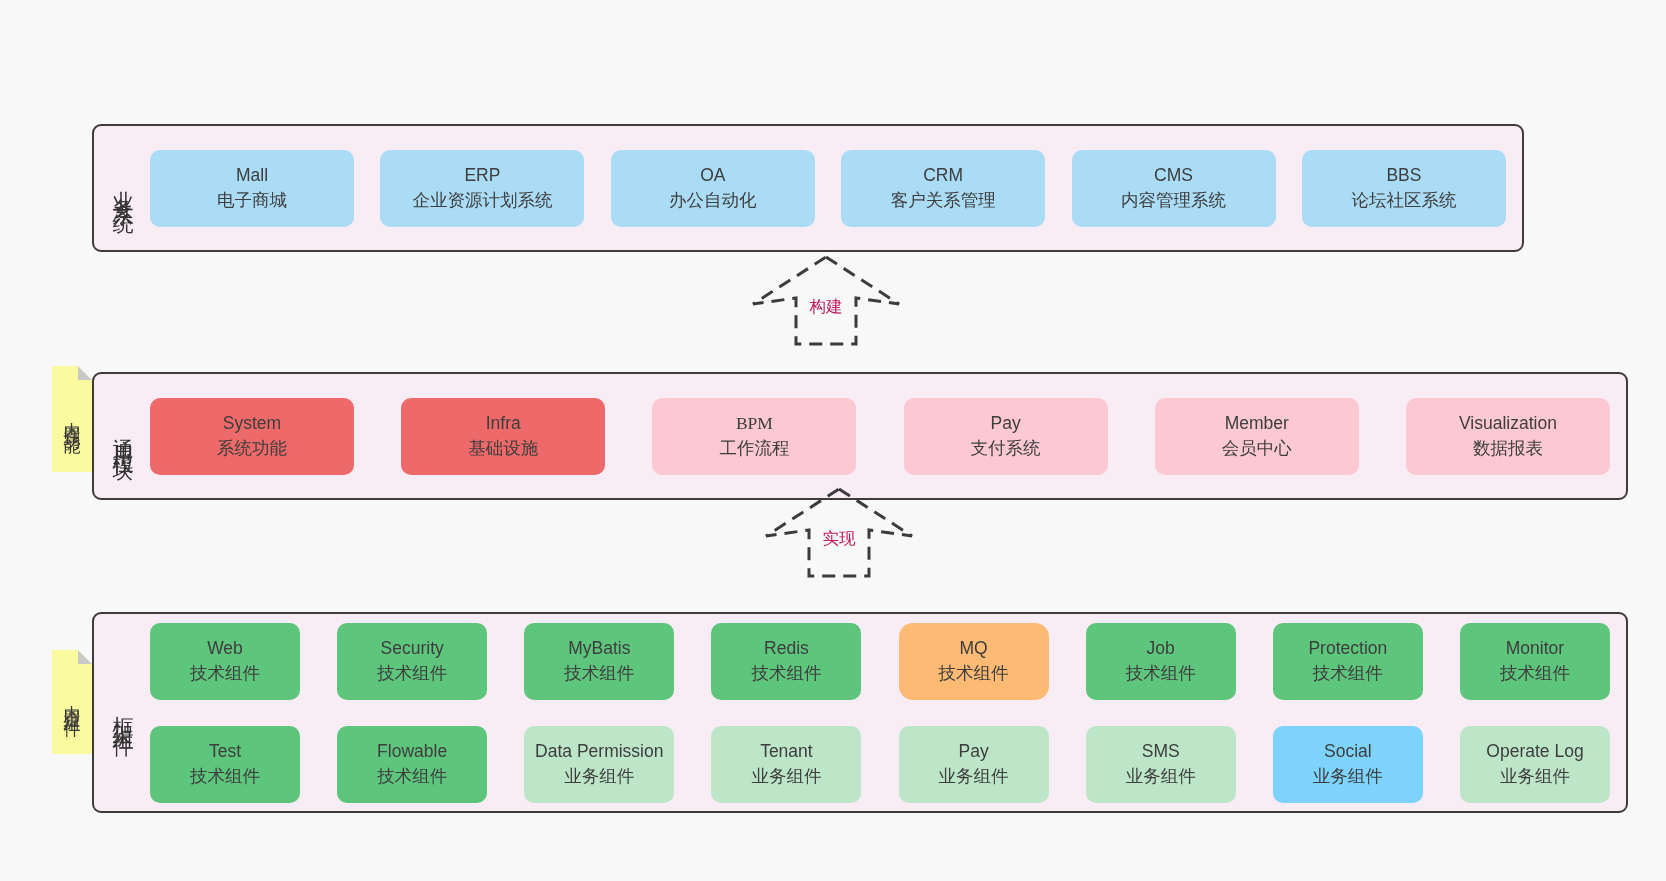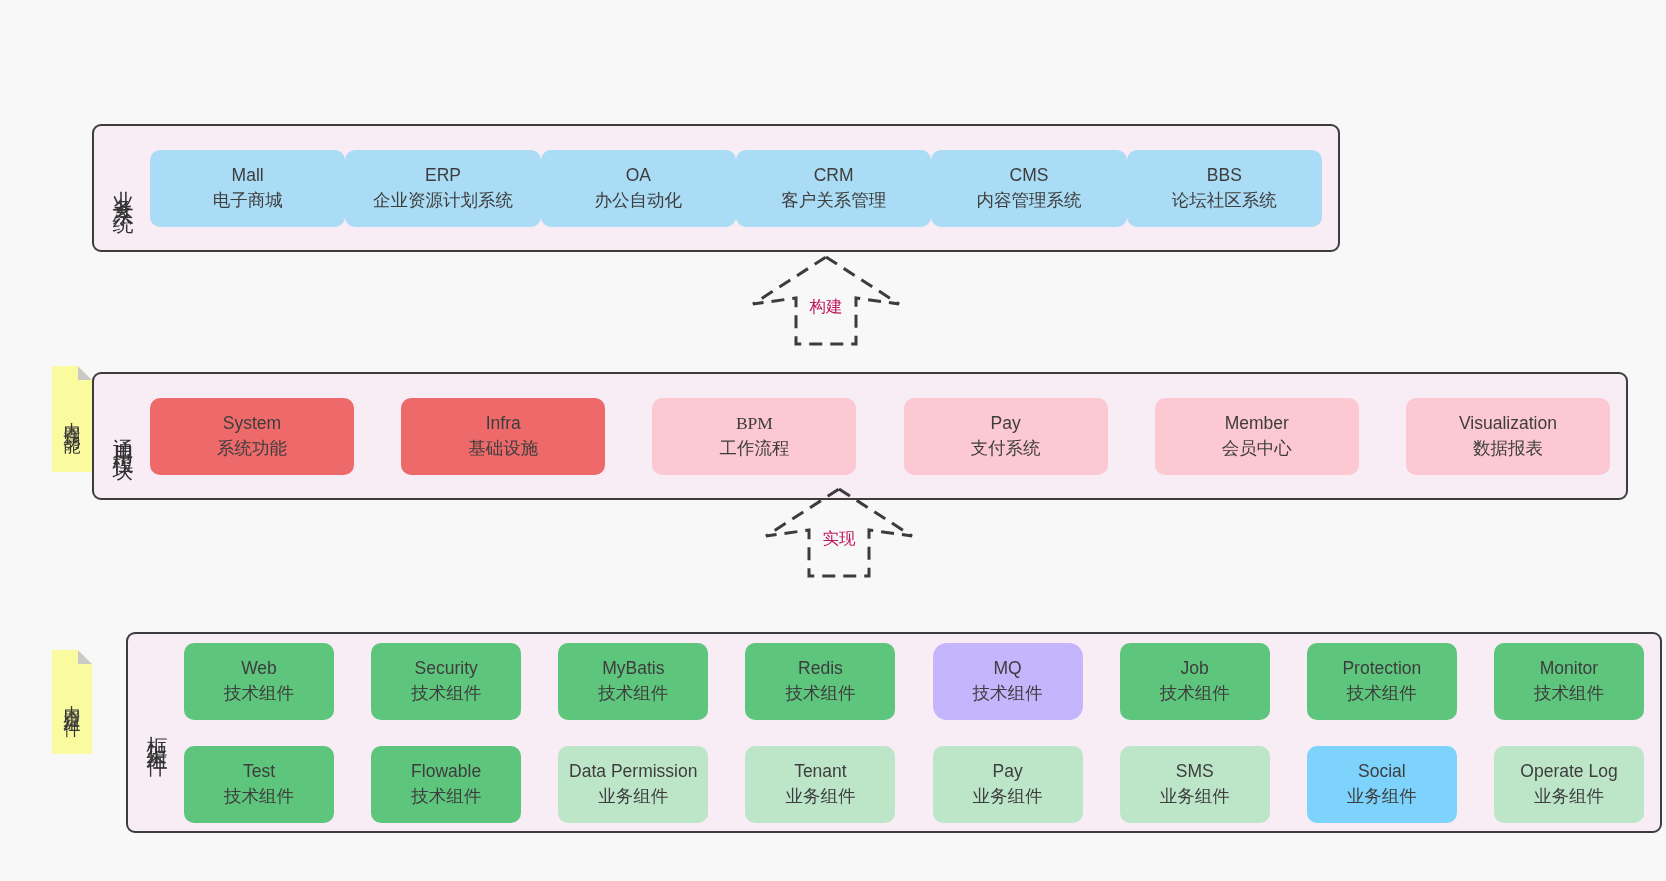--- a/index.html
+++ b/index.html
@@ -69,21 +69,21 @@
     position:absolute;left:50%;top:41px;transform:translateX(-50%);
     background:var(--page-bg,#f8f8f8);
     padding:1px 4px;font-size:16.5px;color:#be185d;white-space:nowrap;
   }
 </style>
 </head>
 <body>
 
 <div class="stage">
 
-  <section class="layer" style="left:92px;top:124px;width:1248px;height:128px;">
+  <section class="layer" style="left:92px;top:124px;width:1432px;height:128px;">
     <div class="layer-label">业务系统</div>
     <div class="rows">
       <div class="row row-6">
           <div class="box" style="background: rgb(171, 220, 245);">
     <div class="box-name">Mall</div>
     <div class="box-desc">电子商城</div>
   </div>
           <div class="box" style="background: rgb(171, 220, 245);">
     <div class="box-name">ERP</div>
     <div class="box-desc">企业资源计划系统</div>
@@ -153,41 +153,41 @@
   <div class="arrow" style="left:763px;top:486px;">
     <svg viewBox="0 0 152 94">
       <polygon points="76,3 149,50 106,44 106,90 46,90 46,44 3,50" fill="none" stroke="#3c3c3c" stroke-width="3" stroke-dasharray="13 8"></polygon>
     </svg>
     <span class="arrow-label">实现</span>
   </div>
 
   <div class="note" style="left:52px;top:650px;height:104px;">
     <span class="note-text">内置组件</span>
   </div>
-  <section class="layer" style="left:92px;top:632px;width:1536px;height:201px;margin-left:34px;">
+  <section class="layer" style="left:92px;top:612px;width:1536px;height:201px;">
     <div class="layer-label">框架组件</div>
     <div class="rows">
       <div class="row row-8">
           <div class="box" style="background: rgb(94, 197, 125);">
     <div class="box-name">Web</div>
     <div class="box-desc">技术组件</div>
   </div>
           <div class="box" style="background: rgb(94, 197, 125);">
     <div class="box-name">Security</div>
     <div class="box-desc">技术组件</div>
   </div>
           <div class="box" style="background: rgb(94, 197, 125);">
     <div class="box-name">MyBatis</div>
     <div class="box-desc">技术组件</div>
   </div>
           <div class="box" style="background: rgb(94, 197, 125);">
     <div class="box-name">Redis</div>
     <div class="box-desc">技术组件</div>
   </div>
-          <div class="box" style="background: #c4b5fd; border-radius: 14px;">
+          <div class="box" style="background: #fdba74; border-radius: 14px;">
     <div class="box-name">MQ</div>
     <div class="box-desc">技术组件</div>
   </div>
           <div class="box" style="background: rgb(94, 197, 125);">
     <div class="box-name">Job</div>
     <div class="box-desc">技术组件</div>
   </div>
           <div class="box" style="background: rgb(94, 197, 125);">
     <div class="box-name">Protection</div>
     <div class="box-desc">技术组件</div>

